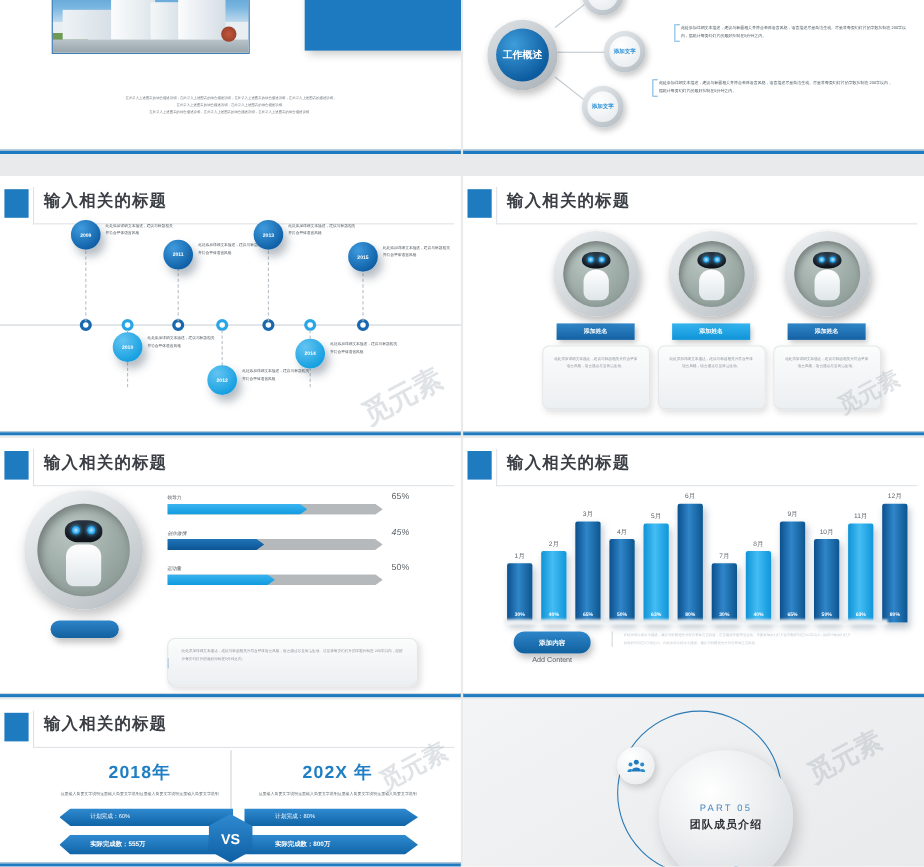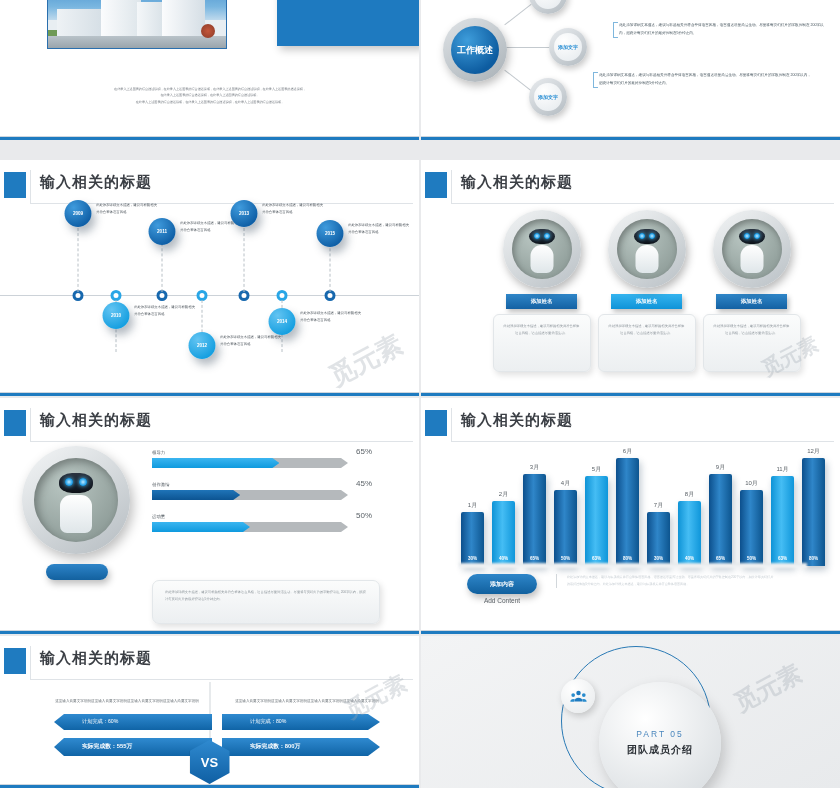--- a/index.html
+++ b/index.html
@@ -516,21 +516,21 @@
     </div>
     <div class="sk-pill"></div>
     <div id="sk-host">
         <div class="sk-row" style="top: 52px;">
           <div class="sk-lab">领导力</div>
           <div class="sk-track">
             <div class="sk-fill lt" style="width:65%"></div>
           </div>
           <div class="sk-pct">65%</div>
         </div>
-        <div class="sk-row" style="top: 84px;">
+        <div class="sk-row" style="top: 84px; font-style: italic;">
           <div class="sk-lab">创作激情</div>
           <div class="sk-track">
             <div class="sk-fill dk" style="width:45%"></div>
           </div>
           <div class="sk-pct">45%</div>
         </div>
         <div class="sk-row" style="top: 116px;">
           <div class="sk-lab">运动量</div>
           <div class="sk-track">
             <div class="sk-fill lt" style="width:50%"></div>
@@ -640,26 +640,28 @@
 
   <div class="slide r3 col-l row3">
     <div class="sl-head">
       <div class="sq"></div>
       <div class="rule"></div>
       <div class="ttl">输入相关的标题</div>
     </div>
     <div class="vs-div"></div>
 
     <div class="vs-side left" style="left:42px;">
+      <div class="vs-year">2018年</div>
       <div class="vs-desc">这里输入简要文字说明这里输入简要文字说明这里输入简要文字说明这里输入简要文字说明</div>
       <div class="vs-arrow">计划完成：60%</div>
       <div class="vs-arrow big">实际完成数：555万</div>
     </div>
 
     <div class="vs-side right" style="left:222px;">
+      <div class="vs-year">202X 年</div>
       <div class="vs-desc">这里输入简要文字说明这里输入简要文字说明这里输入简要文字说明这里输入简要文字说明</div>
       <div class="vs-arrow">计划完成：80%</div>
       <div class="vs-arrow big">实际完成数：800万</div>
     </div>
 
     <div class="vs-hex">VS</div>
     <div class="wm" style="right:10px; top:46px; font-size:22px;">觅元素</div>
     <div class="blue-footer"></div>
   </div>
 

